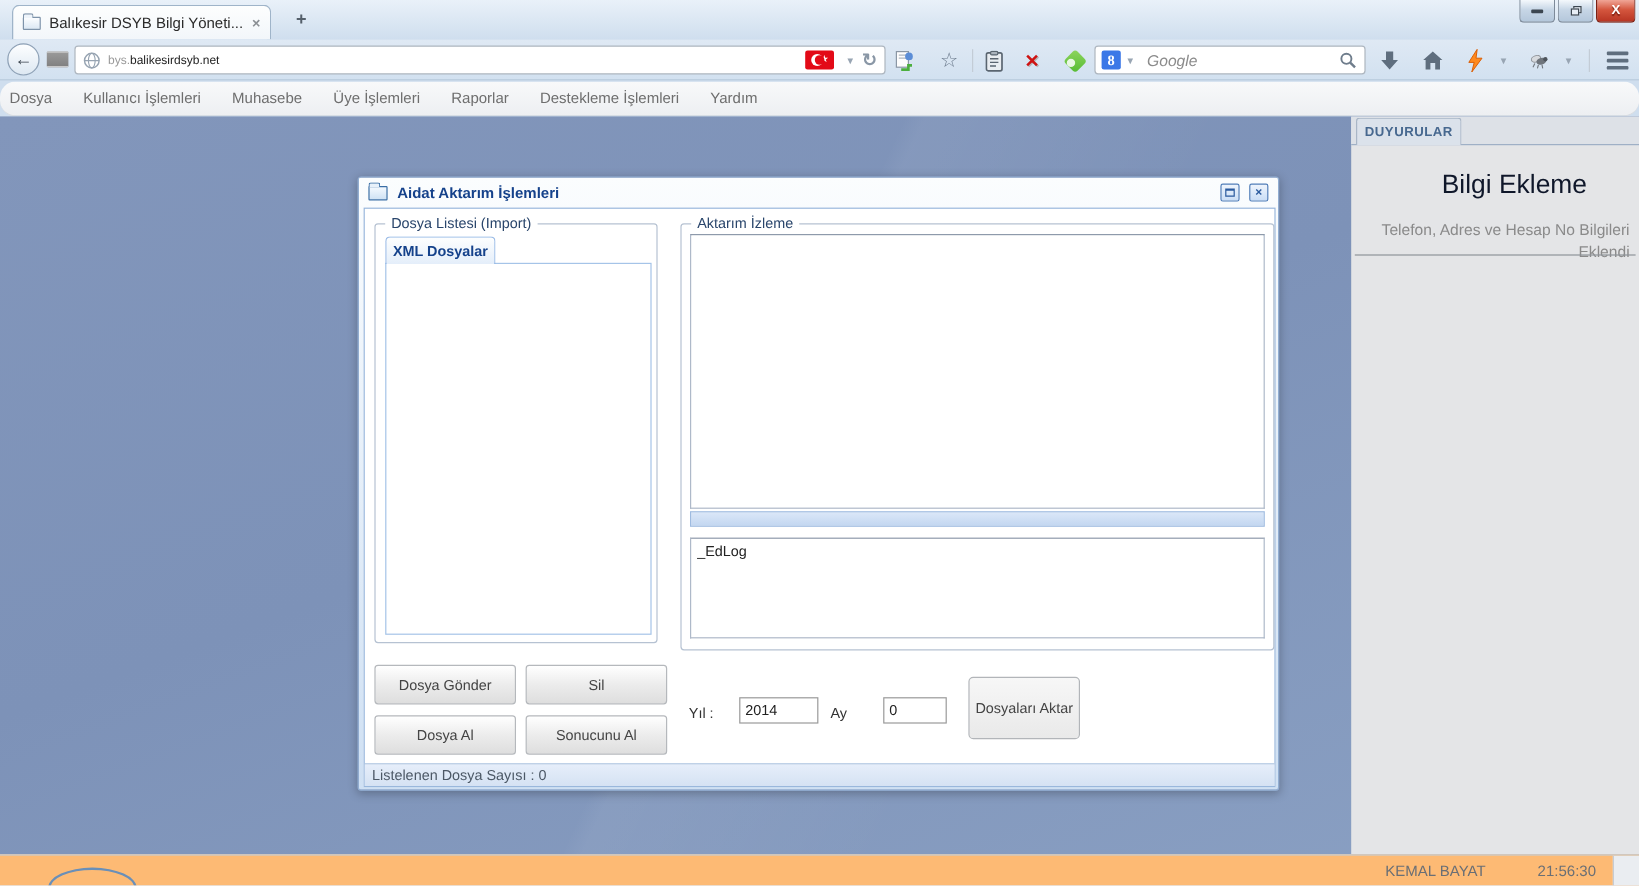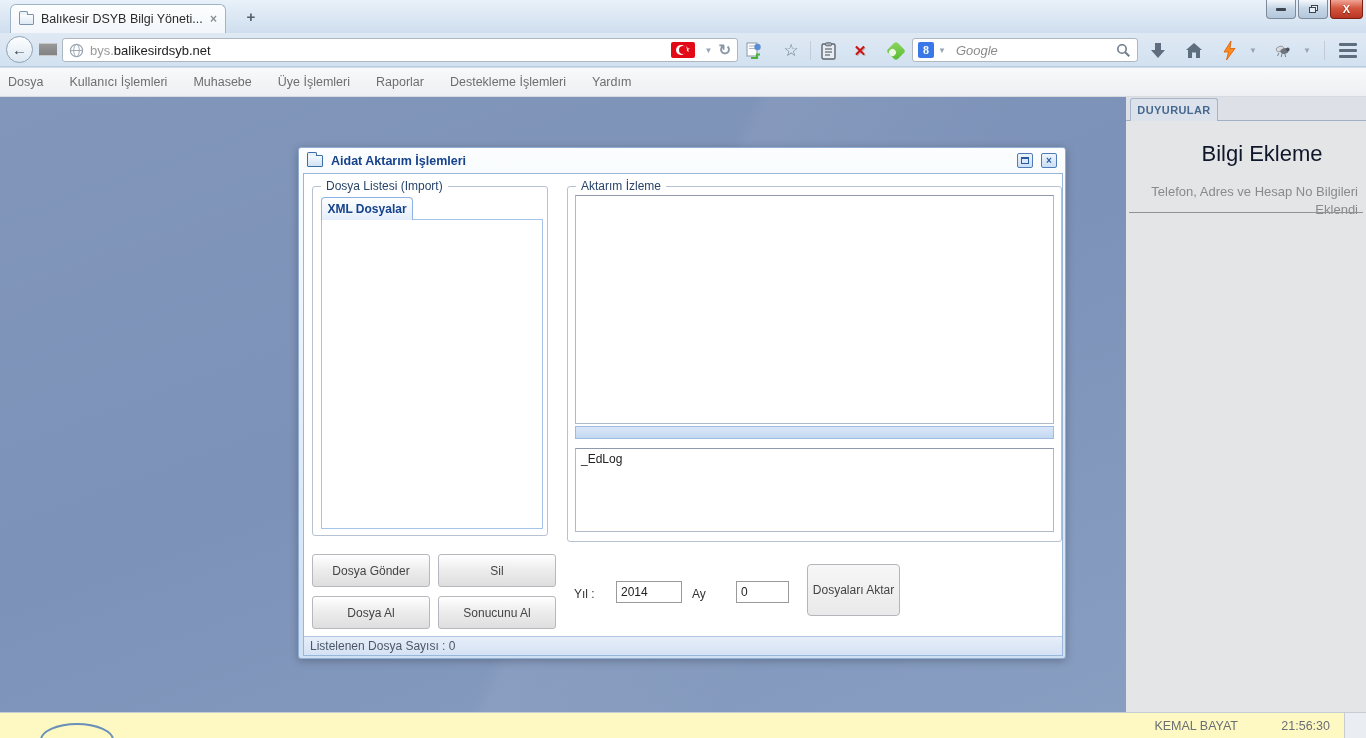--- a/index.html
+++ b/index.html
@@ -41,21 +41,21 @@
     display:flex; align-items:center; }
   .back-btn { position:absolute; left:6px; top:3px; width:27px; height:27px; border-radius:50%;
     border:1px solid #8ea1b6; background:linear-gradient(#fdfeff,#dde8f2);
     display:flex; align-items:center; justify-content:center; color:#39434d; font-size:15px; font-weight:bold; }
   .bricks { position:absolute; left:39px; top:10px; width:18px; height:13px;
     background:linear-gradient(#9b9b9b,#7f7f7f);
     box-shadow:inset 0 -6px 0 -5px #c9c9c9, inset 0 7px 0 -6px #c9c9c9; border-radius:1px; }
   .urlbar { position:absolute; left:62px; top:5px; width:676px; height:24px; background:#fff;
     border:1px solid #aeb6bf; border-radius:3px; display:flex; align-items:center; padding:0 4px 0 6px; }
   .globe { width:15px; height:15px; margin-right:6px; flex:none; }
-  .url-text { flex:1; font-size:13px; color:#222; white-space:nowrap; overflow:hidden; }
+  .url-text { flex:1; font-size:10px; color:#222; white-space:nowrap; overflow:hidden; }
   .url-prefix { color:#9a9a9a; }
   .flag { width:24px; height:16px; background:#e30a17; border-radius:2px; position:relative; flex:none; margin-right:6px; }
   .flag:before { content:""; position:absolute; left:5px; top:3px; width:10px; height:10px; border-radius:50%; background:#fff; }
   .flag:after { content:""; position:absolute; left:8px; top:4px; width:8px; height:8px; border-radius:50%; background:#e30a17; }
   .flag .star { position:absolute; right:4px; top:3px; color:#fff; font-size:8px; }
   .mini-caret { color:#98a5b3; font-size:8px; margin:0 4px; flex:none; }
   .reload { color:#8a97a6; font-size:15px; font-weight:bold; flex:none; margin:0 2px; }
   .tool-ic { position:absolute; top:8px; width:20px; height:19px; display:flex; align-items:center; justify-content:center; }
   .vsep { position:absolute; top:8px; width:1px; height:19px; background:#c3ccd6; }
   .star-ic { font-size:17px; color:#6b7a8c; line-height:17px; }
@@ -68,21 +68,21 @@
     border:1px solid #aeb6bf; border-radius:3px; display:flex; align-items:center; padding:0 6px 0 5px; }
   .glogo { width:16px; height:16px; background:#3b78e7; border-radius:2px; color:#fff;
     font-weight:bold; font-size:12px; text-align:center; line-height:16px;
     font-family:"Liberation Serif",serif; flex:none; }
   .search-ph { flex:1; font-style:italic; color:#8b8b8b; font-size:13px; margin-left:6px; }
   .hamburger { display:flex; flex-direction:column; gap:3px; }
   .hamburger i { display:block; width:18px; height:3px; background:#5f6e7e; border-radius:1px; }
 
   .menubar { position:absolute; left:0; top:68px; width:1366px; height:29px;
     background:linear-gradient(#f8f9fa,#edeff2); border-bottom:1px solid #d7dbe0;
-    display:flex; align-items:center; padding-left:8px; gap:26px; }
+    display:flex; align-items:center; padding-left:8px; gap:26px;border-radius:13px; }
   .menu-item { color:#6e6e6e; font-size:12.5px; white-space:nowrap; }
 
   
   .content { position:absolute; left:0; top:97px; width:1366px; height:615px;
     background:linear-gradient(160deg,#8296bb 0%, #7d92b8 45%, #8aa0c3 100%); overflow:hidden; }
   .content:before { content:""; position:absolute; left:-200px; top:-100px; width:1400px; height:900px;
     background:linear-gradient(115deg, rgba(255,255,255,0) 55%, rgba(255,255,255,.05) 56%, rgba(255,255,255,0) 70%); }
 
   
   .sidebar { position:absolute; left:1126px; top:0; width:240px; height:615px; background:#e4e5e7; }
@@ -154,21 +154,21 @@
     padding:0 4px; color:#222; font-family:"Liberation Sans",sans-serif; }
   .inp-year { left:312px; top:407px; width:66px; }
   .inp-month { left:432px; top:407px; width:53px; }
 
   .dlg-status { position:absolute; left:0; bottom:0; width:100%; height:19px;
     background:linear-gradient(#e6eefa,#d5e2f3); border-top:1px solid #b0c6e2;
     color:#4c5866; font-size:12px; line-height:18px; padding-left:6px; }
 
   
   .bottombar { position:absolute; left:0; top:712px; width:1366px; height:26px;
-    background:#fef9c3; border-top:1px solid #c6ccd3; overflow:hidden; }
+    background:#fdba74; border-top:1px solid #c6ccd3; overflow:hidden; }
   .bb-ellipse { position:absolute; left:40px; top:10px; width:74px; height:34px;
     border:2px solid #6a8fb8; border-radius:50%; }
   .bb-user { position:absolute; right:128px; top:6px; color:#6a6f75; font-size:12.5px; }
   .bb-time { position:absolute; right:36px; top:6px; color:#6a6f75; font-size:12.5px; }
   .bb-grip { position:absolute; right:0; top:0; width:22px; height:26px; background:#eaedf1; border-left:1px solid #c6ccd3; }
 
   svg { display:block; }
 </style>
 </head>
 <body>

